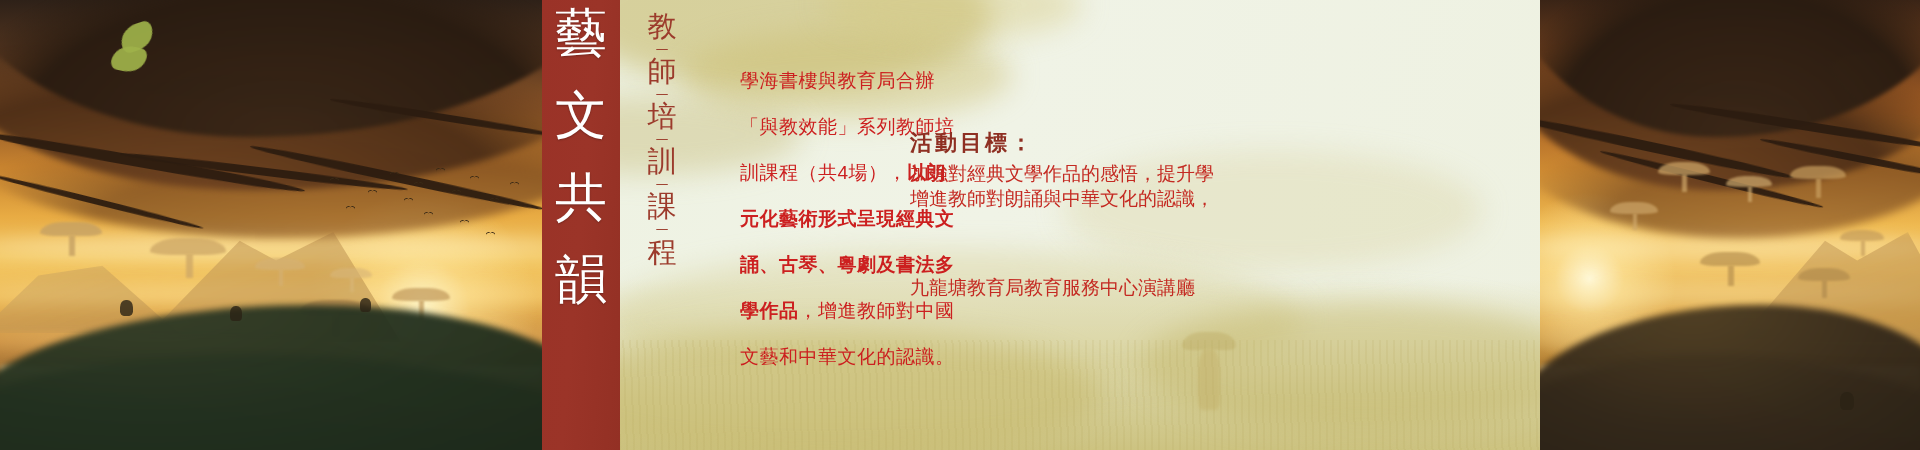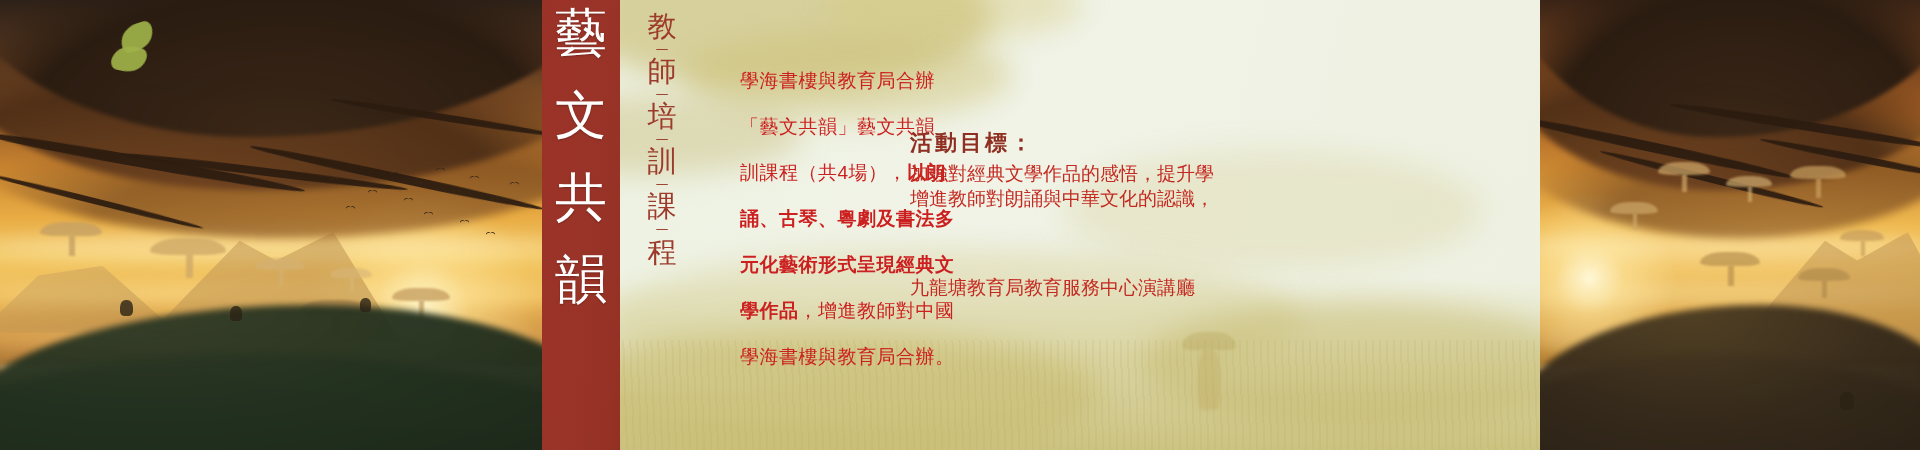--- a/index.html
+++ b/index.html
@@ -358,26 +358,26 @@
       <span class="vdash">－</span>
       <span class="vch">訓</span>
       <span class="vdash">－</span>
       <span class="vch">課</span>
       <span class="vdash">－</span>
       <span class="vch">程</span>
     </div>
 
     <div id="intro">
       <div>學海書樓與教育局合辦</div>
-      <div>「藝文共韻」藝文共韻</div>
+      <div>「與教效能」系列教師培</div>
       <div><span>訓課程（共4場），</span><span class="b">以朗</span></div>
+      <div class="b">元化藝術形式呈現經典文</div>
       <div class="b">誦、古琴、粵劇及書法多</div>
-      <div class="b">元化藝術形式呈現經典文</div>
       <div><span class="b">學作品</span><span>，增進教師對中國</span></div>
-      <div>學海書樓與教育局合辦。</div>
+      <div>文藝和中華文化的認識。</div>
     </div>
 
     <div class="info" id="goal">
       <div class="h">活動目標：</div>
       <div class="body">
         <div>加強對經典文學作品的感悟，提升學</div>
         <div>增進教師對朗誦與中華文化的認識，</div>
       </div>
     </div>
 

